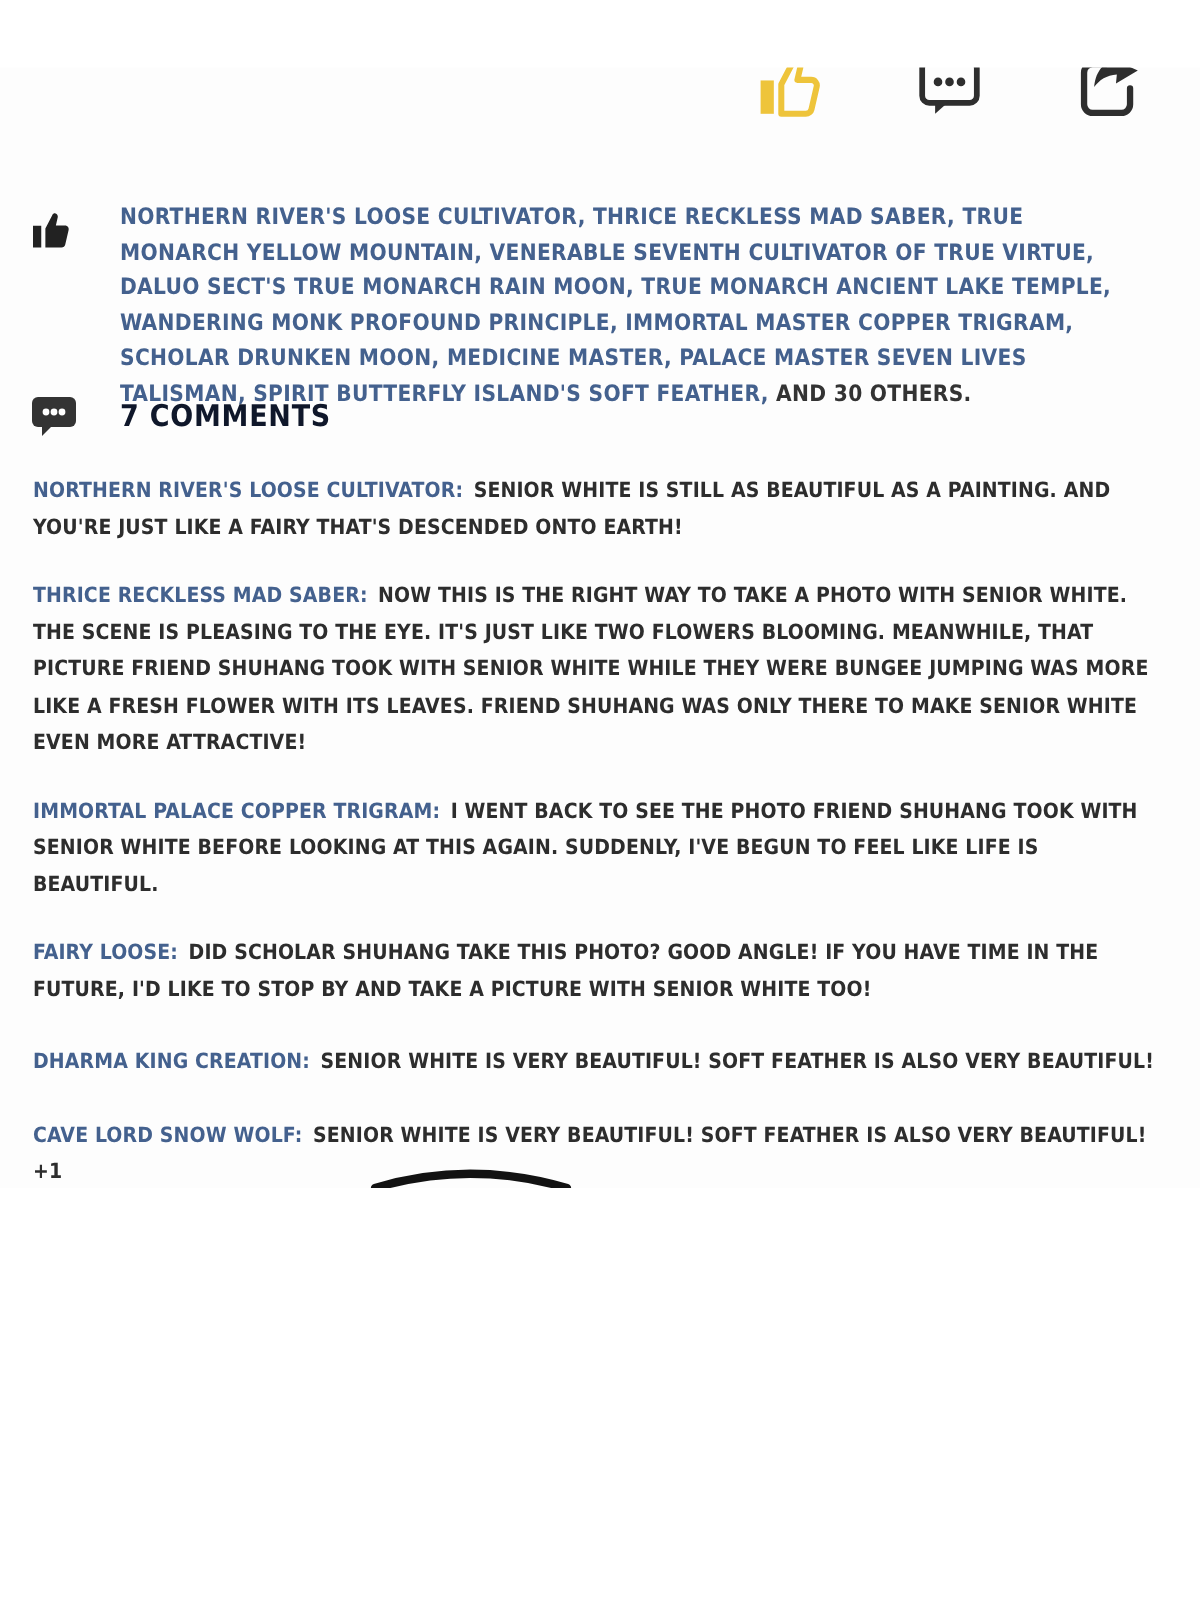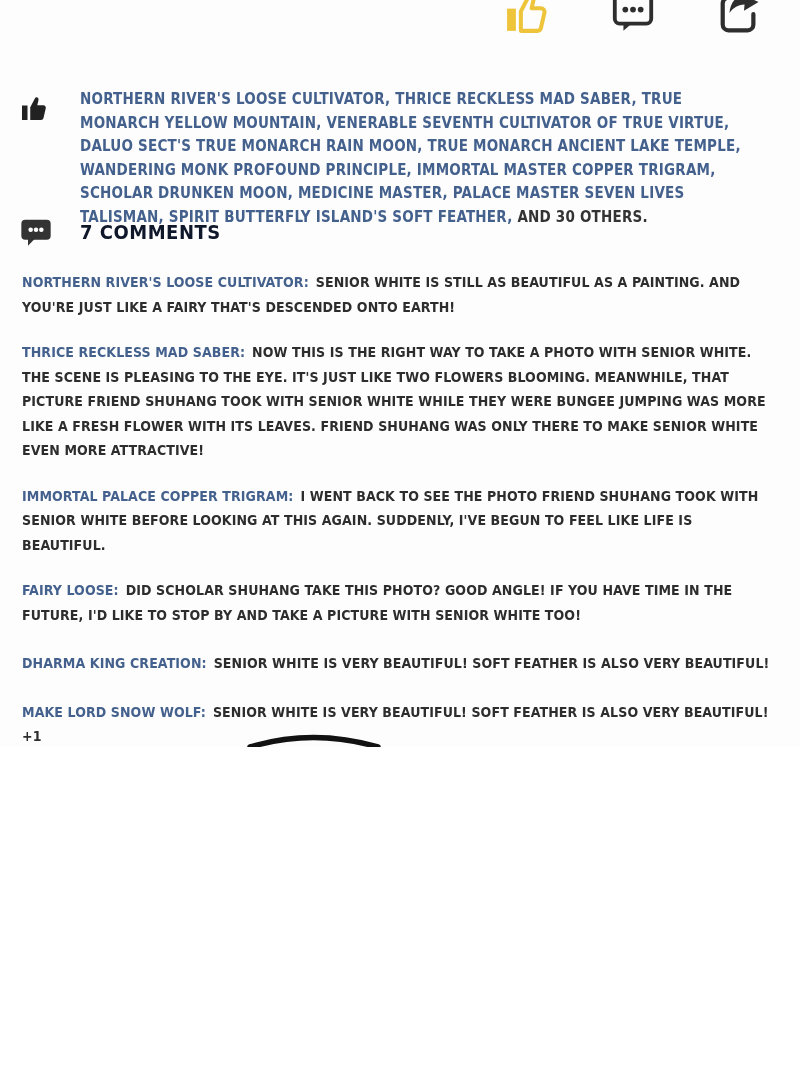--- a/index.html
+++ b/index.html
@@ -4,20 +4,21 @@
 <style>
   html, body { margin: 0; padding: 0; background: #ffffff; }
   .page {
     position: relative;
     width: 800px;
     height: 747px;
     background: #fdfdfd;
     overflow: hidden;
     font-family: "DejaVu Sans", "Liberation Sans", sans-serif;
     font-stretch: condensed;
+    margin-top: 45px;
   }
 
   
   .toolbar { position: absolute; top: -9px; left: 0; width: 800px; height: 48px; }
   .tool-btn { position: absolute; top: 0; width: 46px; height: 46px; cursor: pointer; background: none; border: none; padding: 0; }
   .tool-like   { left: 504px; }
   .tool-chat   { left: 610px; }
   .tool-share  { left: 716px; }
 
   
@@ -142,21 +143,21 @@
     </span>
     <span class="comments-header-label">7 COMMENTS</span>
   </div>
 
   <div class="comment-list">
     <p class="comment"><span class="author">NORTHERN RIVER'S LOOSE CULTIVATOR:</span><span>SENIOR WHITE IS STILL AS BEAUTIFUL AS A PAINTING. AND YOU'RE JUST LIKE A FAIRY THAT'S DESCENDED ONTO EARTH!</span></p>
     <p class="comment"><span class="author">THRICE RECKLESS MAD SABER:</span><span>NOW THIS IS THE RIGHT WAY TO TAKE A PHOTO WITH SENIOR WHITE. THE SCENE IS PLEASING TO THE EYE. IT'S JUST LIKE TWO FLOWERS BLOOMING. MEANWHILE, THAT PICTURE FRIEND SHUHANG TOOK WITH SENIOR WHITE WHILE THEY WERE BUNGEE JUMPING WAS MORE LIKE A FRESH FLOWER WITH ITS LEAVES. FRIEND SHUHANG WAS ONLY THERE TO MAKE SENIOR WHITE EVEN MORE ATTRACTIVE!</span></p>
     <p class="comment"><span class="author">IMMORTAL PALACE COPPER TRIGRAM:</span><span>I WENT BACK TO SEE THE PHOTO FRIEND SHUHANG TOOK WITH SENIOR WHITE BEFORE LOOKING AT THIS AGAIN. SUDDENLY, I'VE BEGUN TO FEEL LIKE LIFE IS BEAUTIFUL.</span></p>
     <p class="comment gap-lg"><span class="author">FAIRY LOOSE:</span><span>DID SCHOLAR SHUHANG TAKE THIS PHOTO? GOOD ANGLE! IF YOU HAVE TIME IN THE FUTURE, I'D LIKE TO STOP BY AND TAKE A PICTURE WITH SENIOR WHITE TOO!</span></p>
     <p class="comment gap-lg"><span class="author">DHARMA KING CREATION:</span><span>SENIOR WHITE IS VERY BEAUTIFUL! SOFT FEATHER IS ALSO VERY BEAUTIFUL!</span></p>
-    <p class="comment gap-lg"><span class="author">MAKE LORD SNOW WOLF:</span><span>SENIOR WHITE IS VERY BEAUTIFUL! SOFT FEATHER IS ALSO VERY BEAUTIFUL!  +1</span></p>
+    <p class="comment gap-lg"><span class="author">CAVE LORD SNOW WOLF:</span><span>SENIOR WHITE IS VERY BEAUTIFUL! SOFT FEATHER IS ALSO VERY BEAUTIFUL!  +1</span></p>
     <p class="comment"><span class="author">MEDICINE MASTER:</span><span>CONTROL YOURSELF, SHUHANG!</span></p>
   </div>
 
   <div class="comment-band">
     <input class="comment-input" type="text" placeholder="COMMENT" style="">
   </div>
 
   <svg class="panel-arc" width="800" height="20" viewBox="0 0 800 20">
     <path d="M250 20 Q 313 1 378 20" fill="none" stroke="#121212" stroke-width="5.5" stroke-linecap="round"></path>
   </svg>

